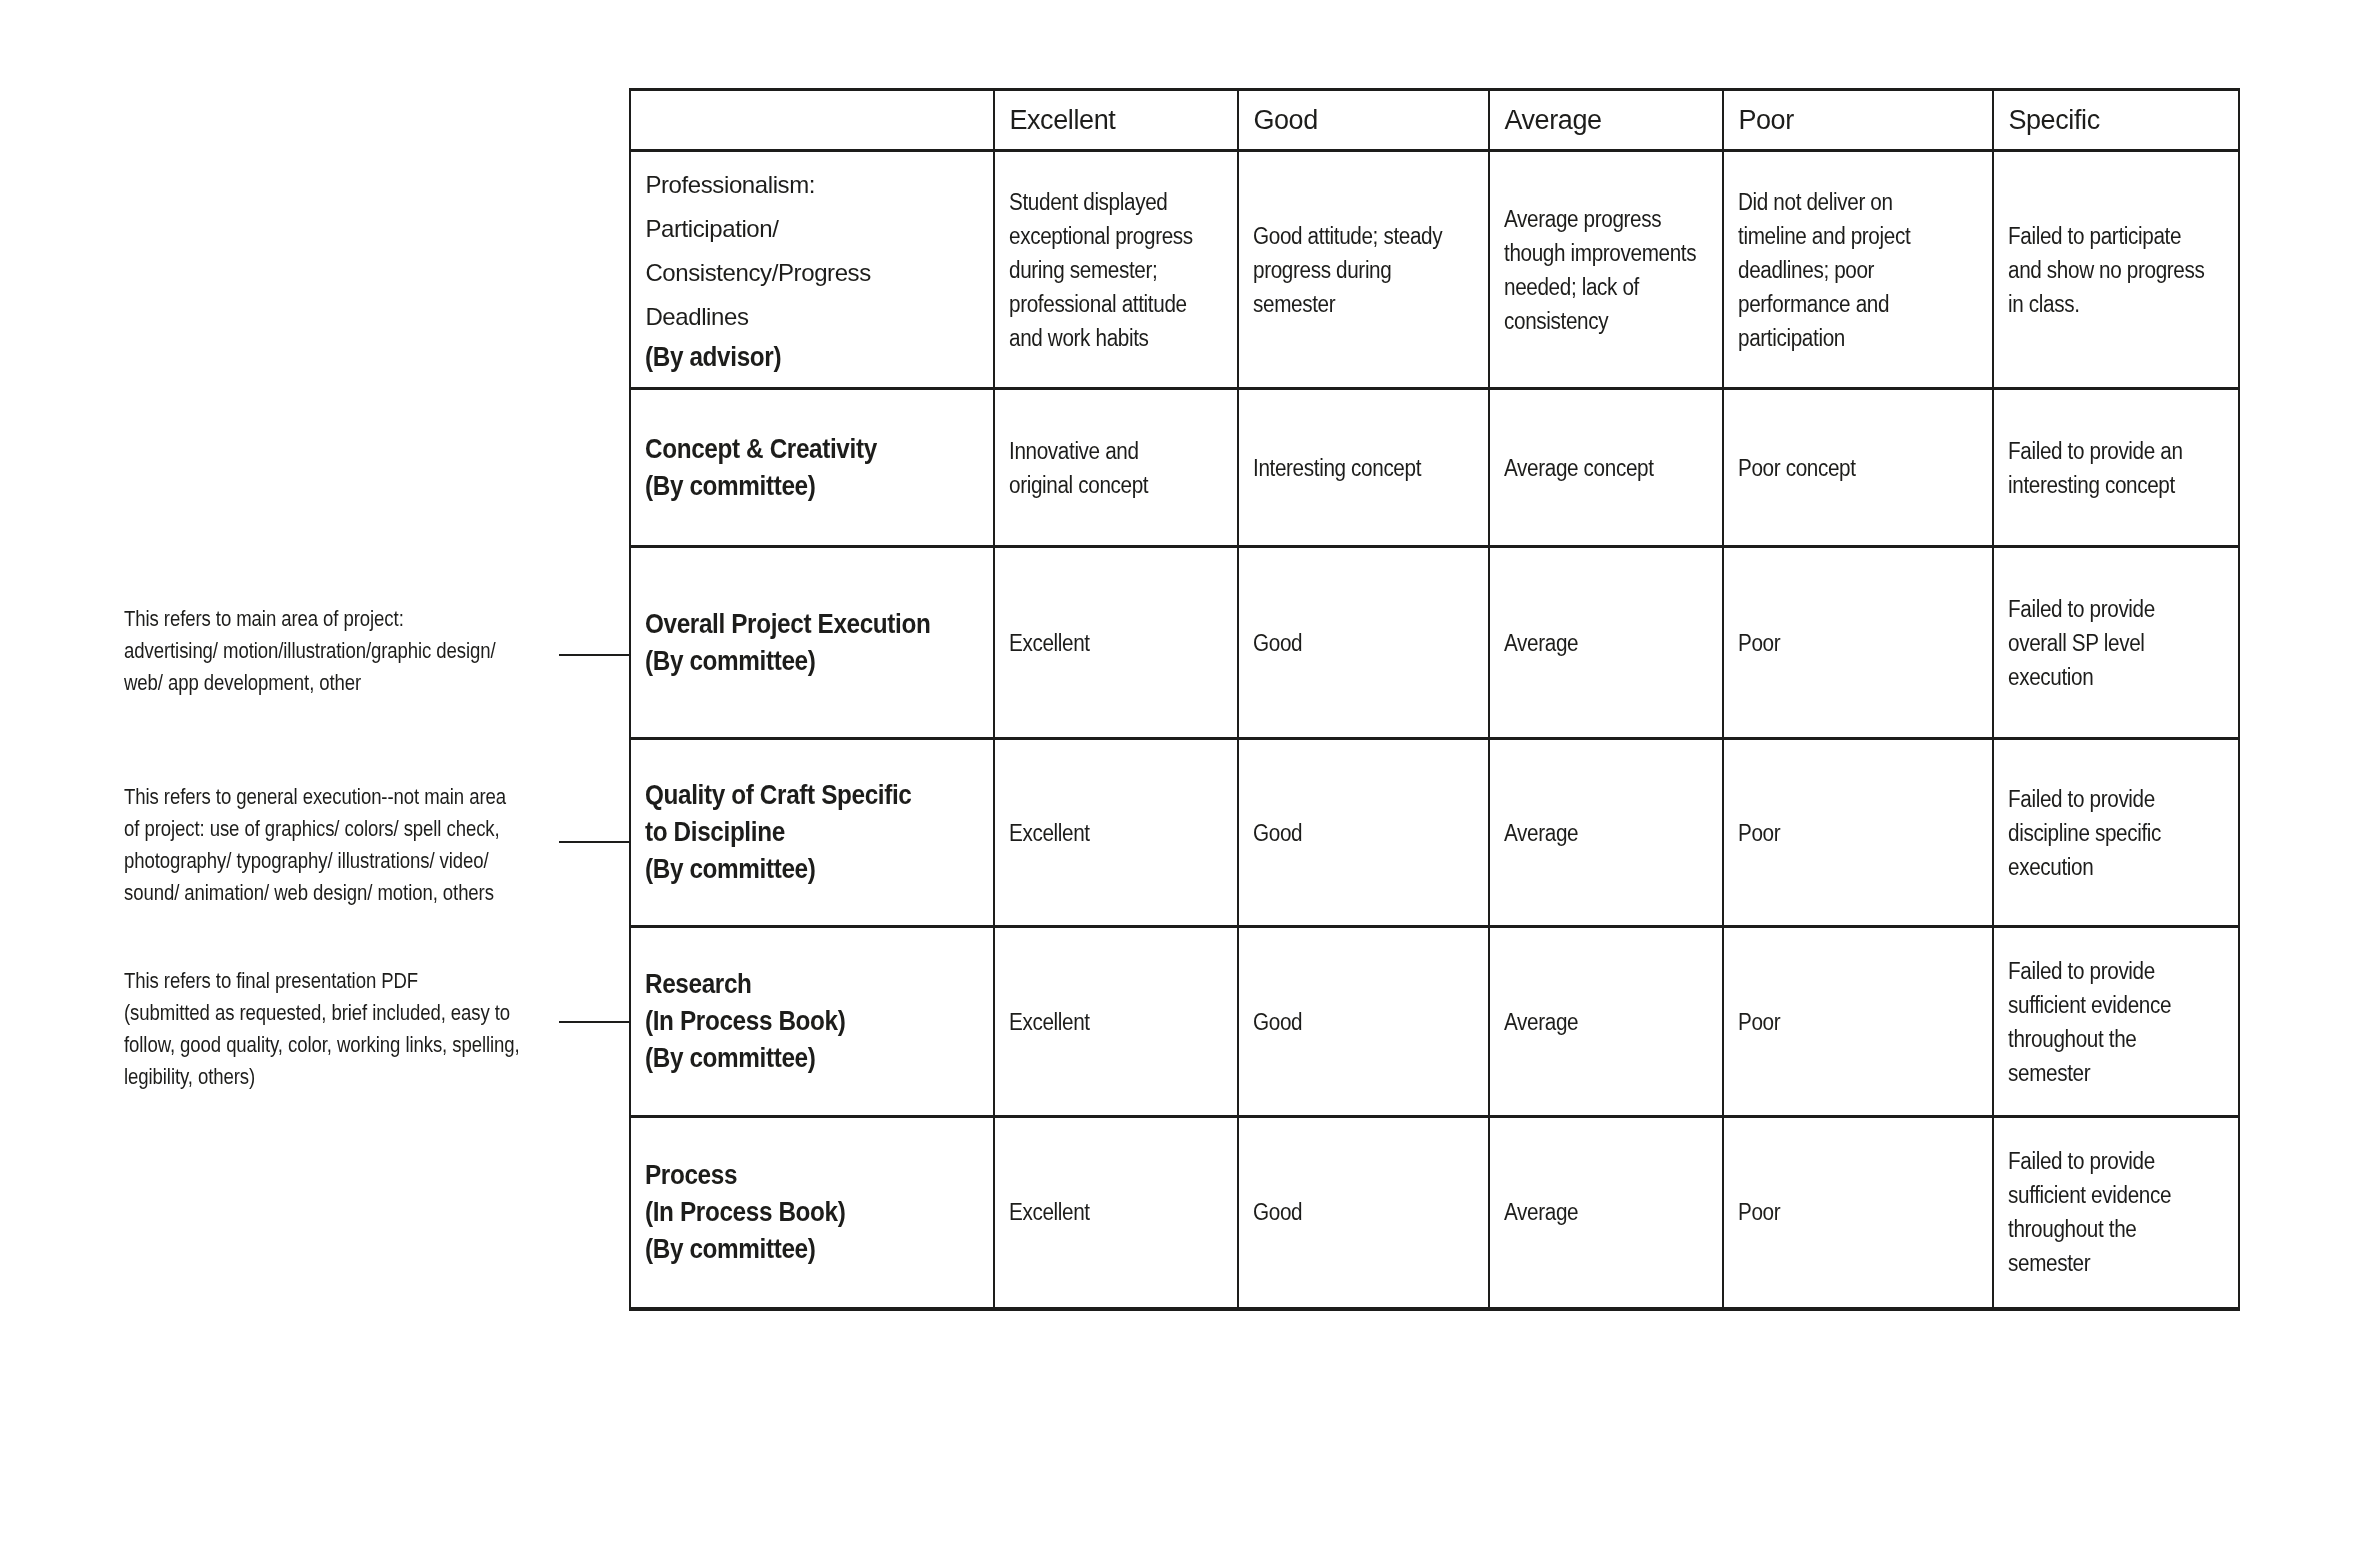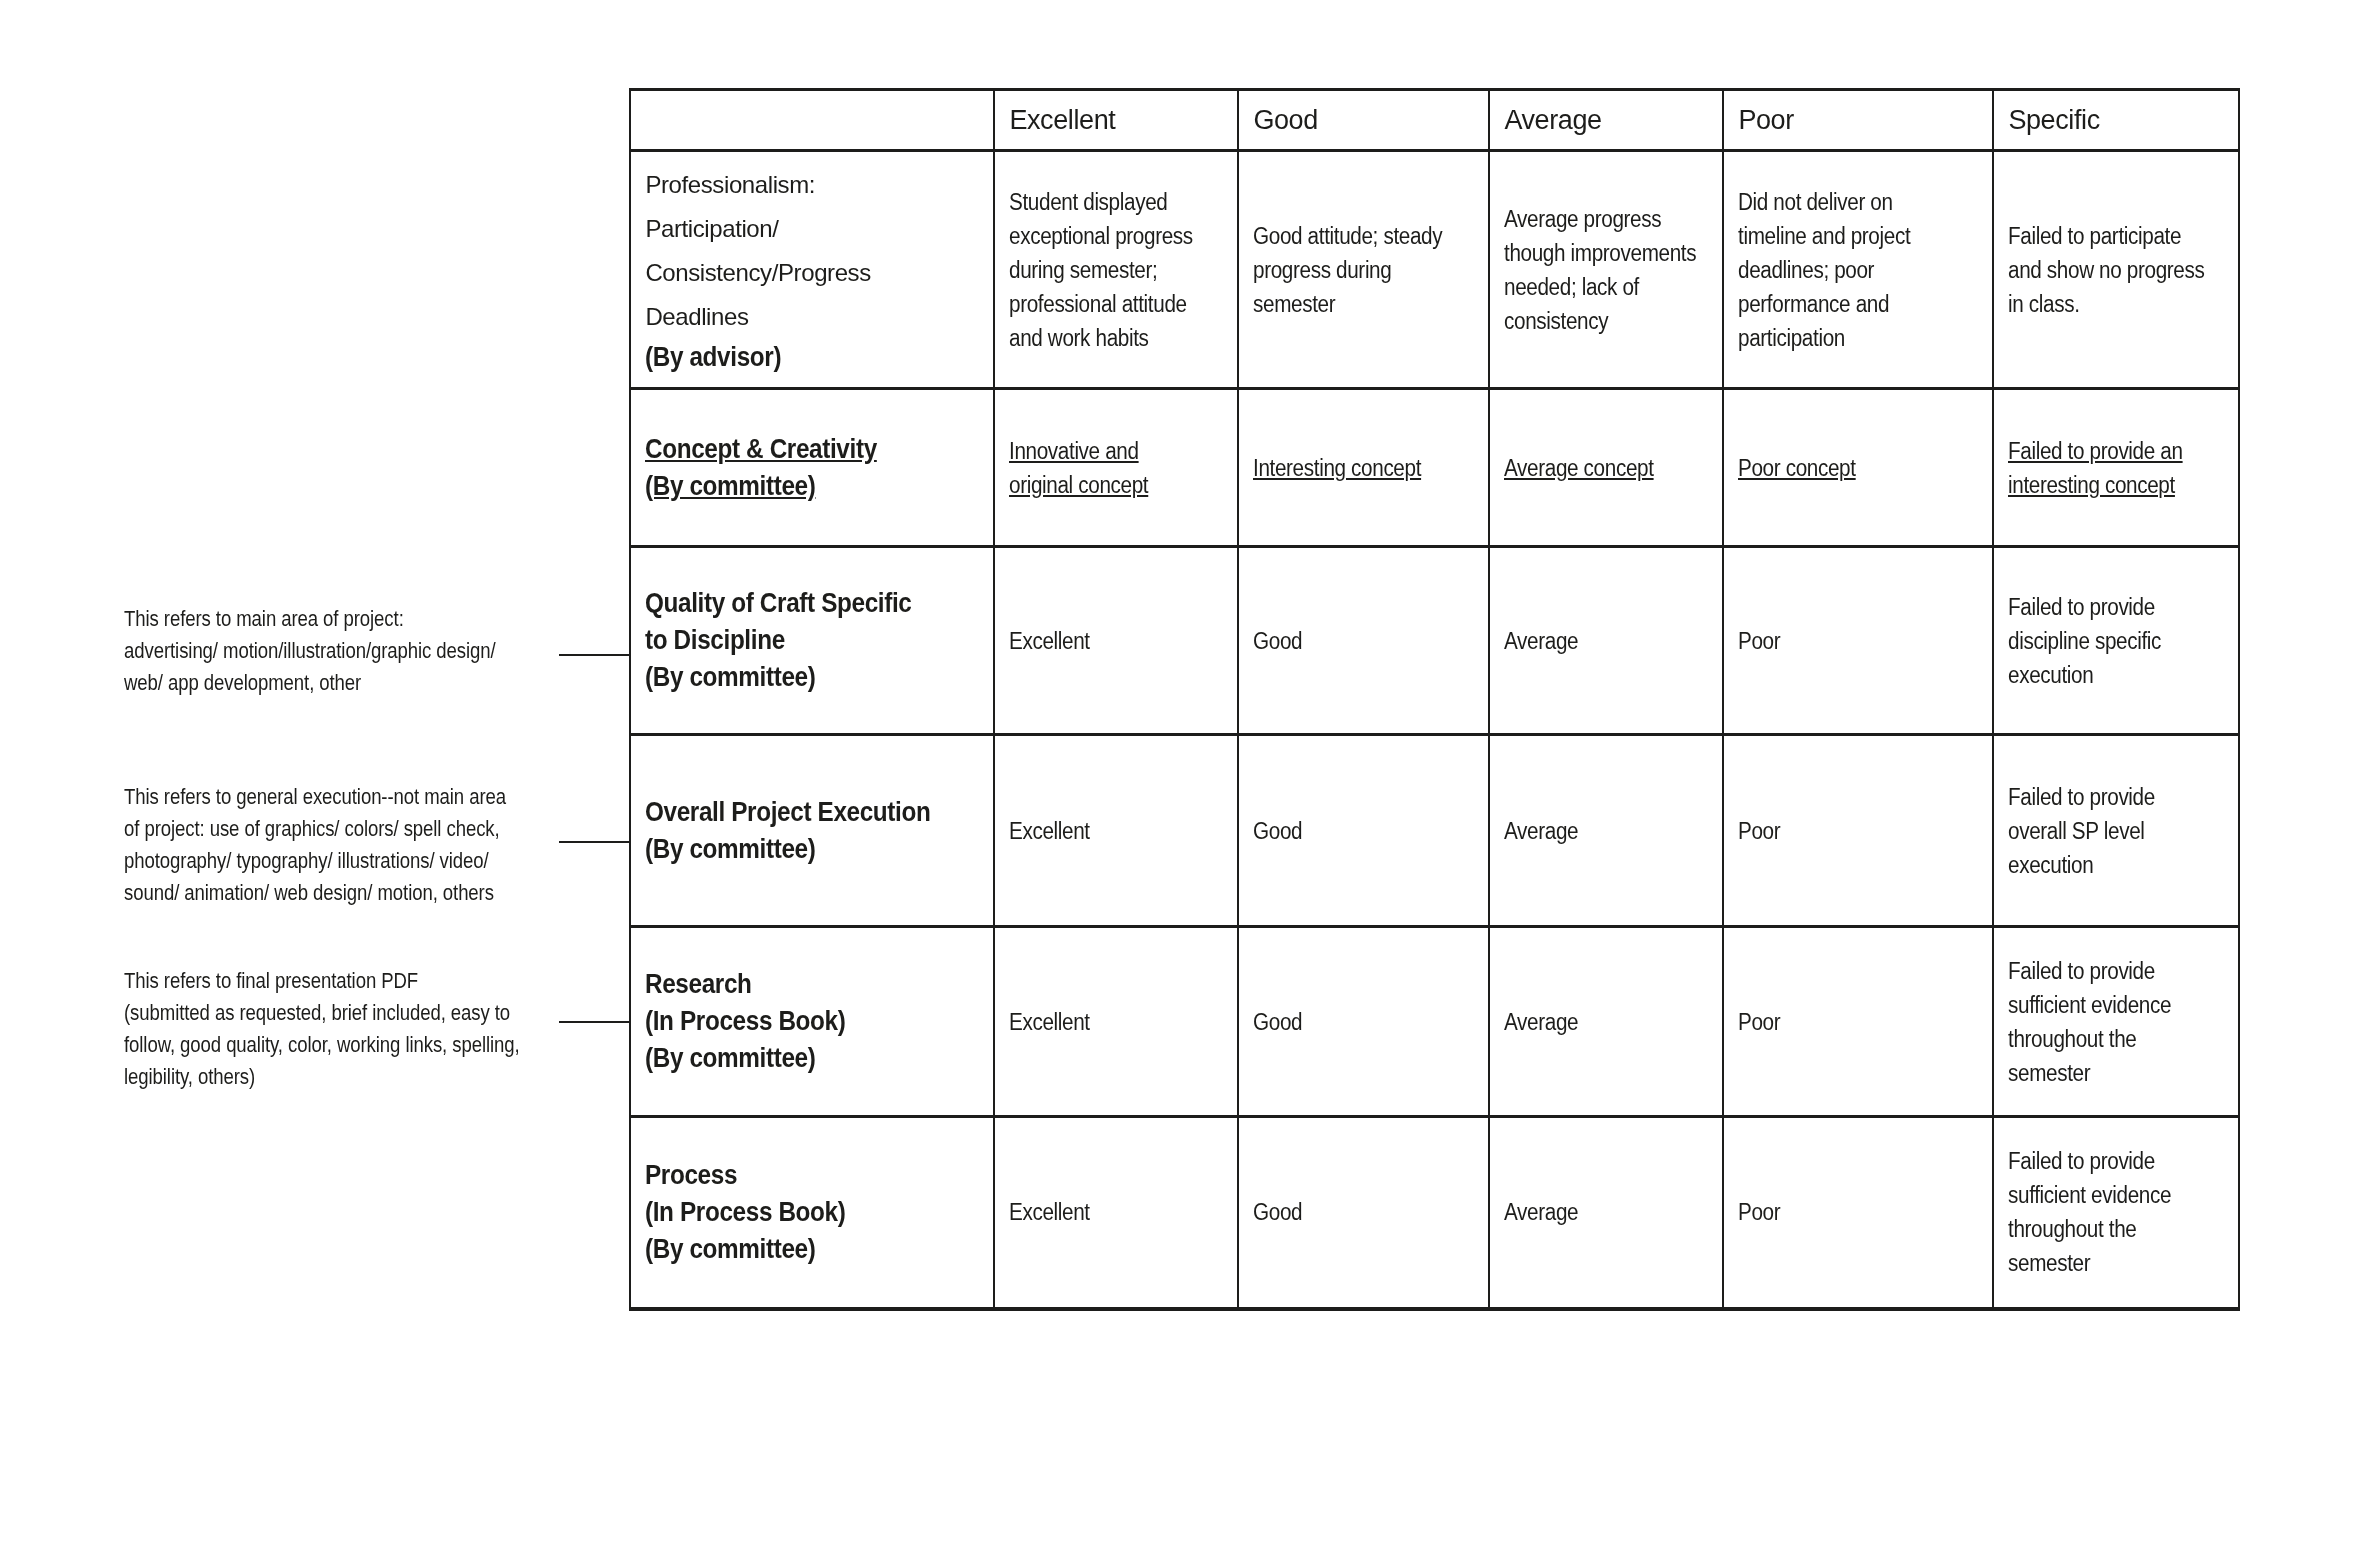--- a/index.html
+++ b/index.html
@@ -175,41 +175,65 @@
 performance and
 participation</div>
           </td>
       <td>
             <div class="cell-text cond">Failed to participate
 and show no progress
 in class.</div>
           </td>
     </tr>
 
-    <tr style="height: 158px; text-decoration: underline;">
+    <tr style="height: 158px;">
       <td>
         <div class="row-title cond">Concept &amp; Creativity</div>
         <div class="row-subtitle cond">(By committee)</div>
       </td>
       <td>
             <div class="cell-text cond">Innovative and
 original concept</div>
           </td>
       <td>
             <div class="cell-text cond">Interesting concept</div>
           </td>
       <td>
             <div class="cell-text cond">Average concept</div>
           </td>
       <td>
             <div class="cell-text cond">Poor concept</div>
           </td>
       <td>
             <div class="cell-text cond">Failed to provide an
 interesting concept</div>
+          </td>
+    </tr>
+
+    <tr style="height: 192px;">
+      <td>
+        <div class="row-title cond">Overall Project Execution</div>
+        <div class="row-subtitle cond">(By committee)</div>
+      </td>
+      <td>
+            <div class="cell-text cond">Excellent</div>
+          </td>
+      <td>
+            <div class="cell-text cond">Good</div>
+          </td>
+      <td>
+            <div class="cell-text cond">Average</div>
+          </td>
+      <td>
+            <div class="cell-text cond">Poor</div>
+          </td>
+      <td>
+            <div class="cell-text cond">Failed to provide
+overall SP level
+execution</div>
           </td>
     </tr>
 
     <tr style="height: 188px;">
       <td>
         <div class="row-title cond">Quality of Craft Specific
 to Discipline</div>
         <div class="row-subtitle cond">(By committee)</div>
       </td>
       <td>
@@ -220,44 +244,20 @@
           </td>
       <td>
             <div class="cell-text cond">Average</div>
           </td>
       <td>
             <div class="cell-text cond">Poor</div>
           </td>
       <td>
             <div class="cell-text cond">Failed to provide
 discipline specific
-execution</div>
-          </td>
-    </tr>
-
-    <tr style="height: 192px;">
-      <td>
-        <div class="row-title cond">Overall Project Execution</div>
-        <div class="row-subtitle cond">(By committee)</div>
-      </td>
-      <td>
-            <div class="cell-text cond">Excellent</div>
-          </td>
-      <td>
-            <div class="cell-text cond">Good</div>
-          </td>
-      <td>
-            <div class="cell-text cond">Average</div>
-          </td>
-      <td>
-            <div class="cell-text cond">Poor</div>
-          </td>
-      <td>
-            <div class="cell-text cond">Failed to provide
-overall SP level
 execution</div>
           </td>
     </tr>
 
 
     <tr style="height: 190px;">
       <td>
         <div class="row-title cond">Research</div>
         <div class="row-subtitle cond">(In Process Book)
 (By committee)</div>

